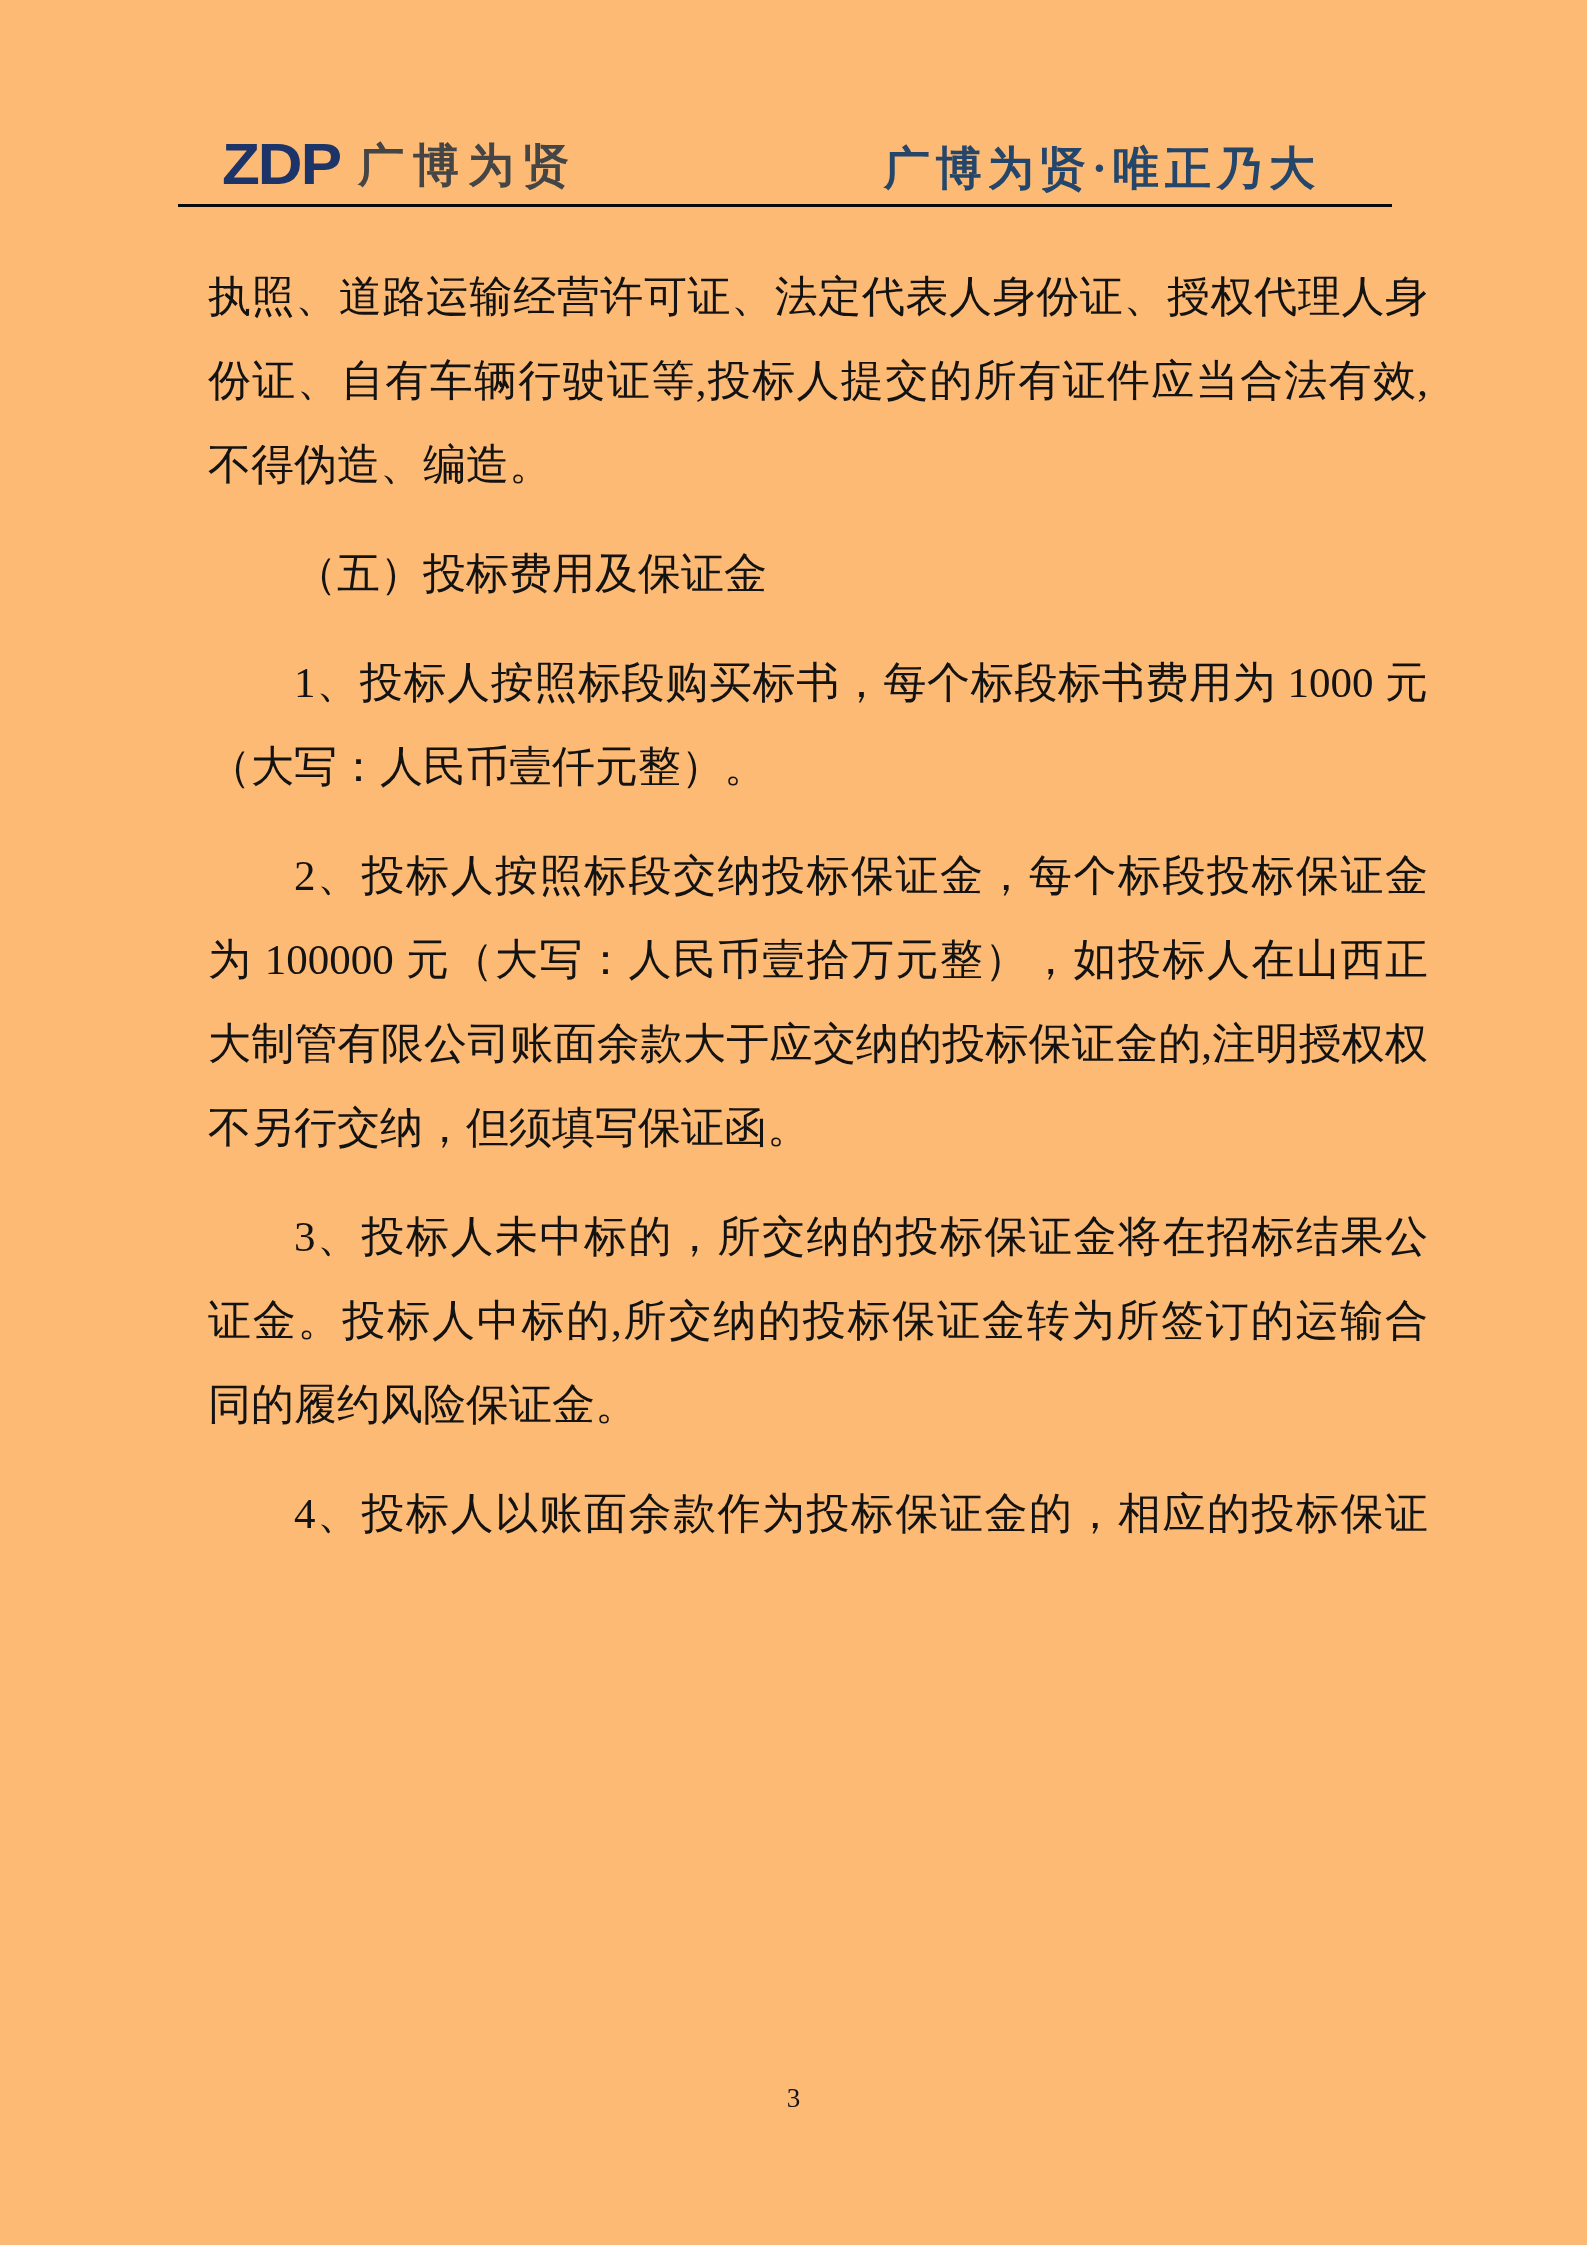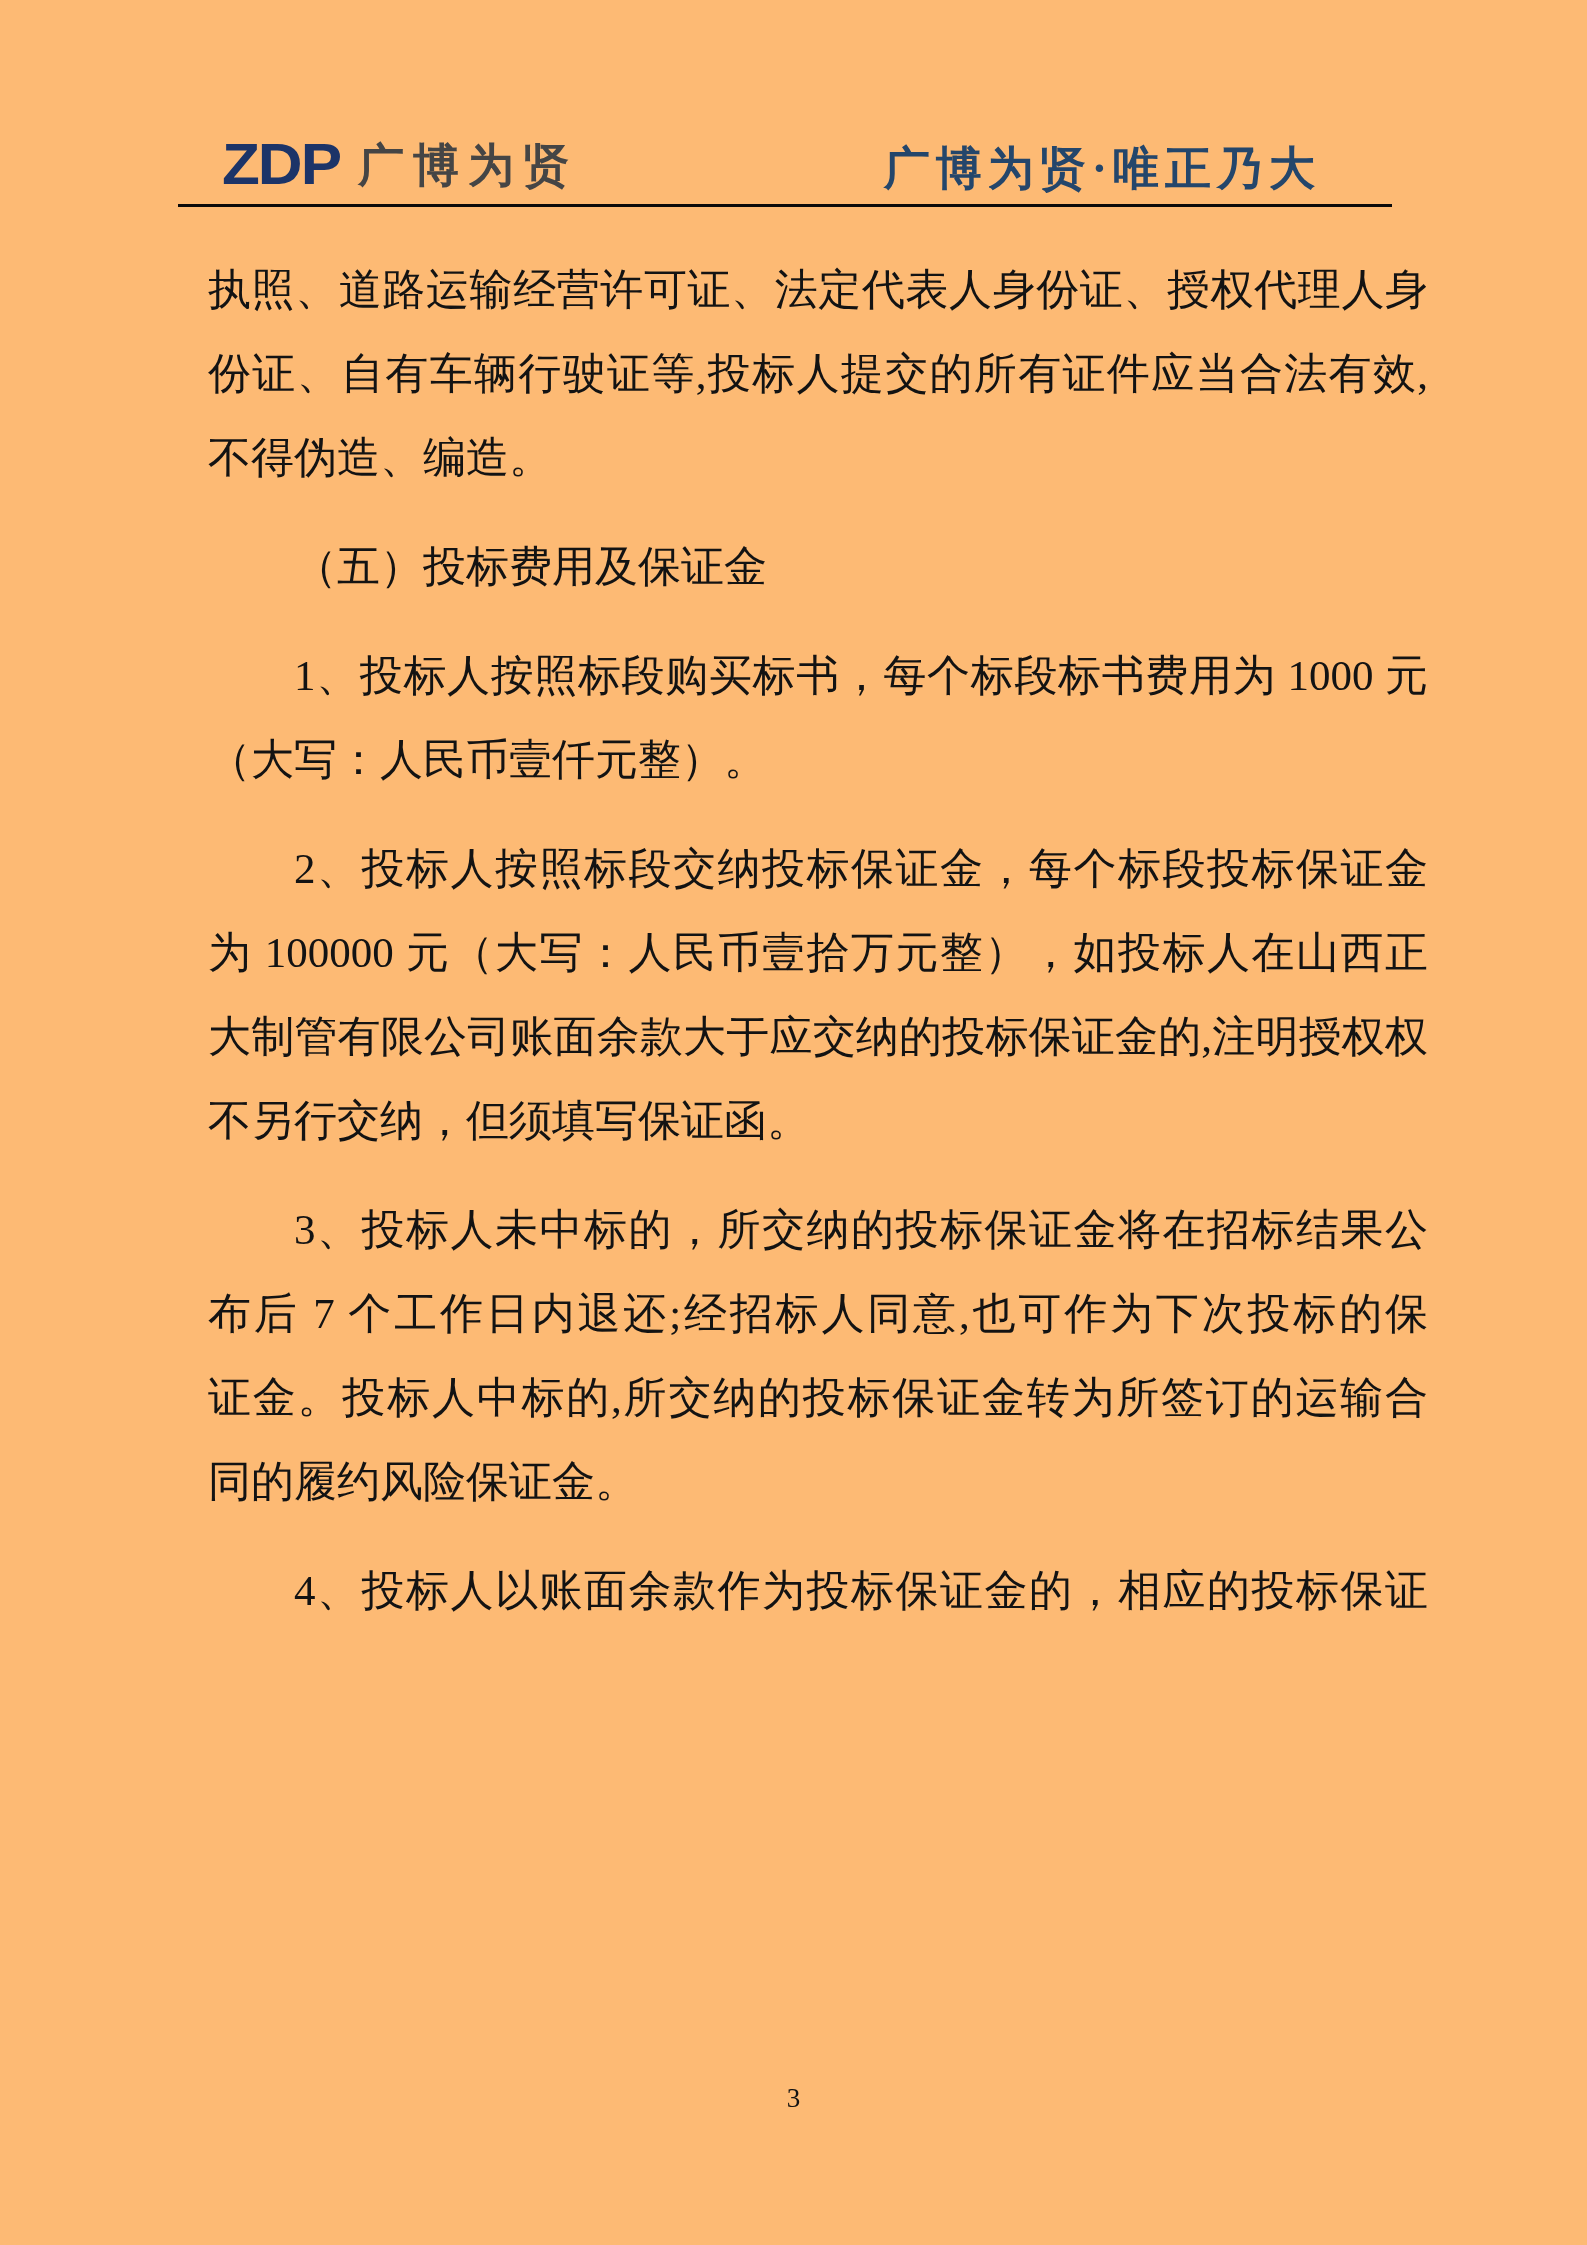--- a/index.html
+++ b/index.html
@@ -38,21 +38,21 @@
     color:var(--motto-blue,#24466b);
   }
   .header-rule {
     position:absolute; left:178px; top:204px;
     width:1214px; height:3px;
     background:var(--rule,#0b0b0b);
   }
 
   
   .doc-body {
-    position:absolute; left:208px; top:248px; width:1220px;
+    position:absolute; left:208px; top:255px; width:1220px;
     font-size:43px; line-height:84px;
     color:var(--ink,#131313);
   }
   .para { margin:0 0 25px 0; }
   .line { white-space:normal; }
   .line.jfull { text-align:justify; text-align-last:justify; }
   .line.indent { text-indent:86px; }
 
   
   .pageno {
@@ -90,21 +90,20 @@
         <div class="line">（大写：人民币壹仟元整）。</div>
       </div>
       <div class="para">
         <div class="line jfull indent">2、投标人按照标段交纳投标保证金，每个标段投标保证金</div>
         <div class="line jfull">为 100000 元（大写：人民币壹拾万元整），如投标人在山西正</div>
         <div class="line jfull">大制管有限公司账面余款大于应交纳的投标保证金的,注明授权权</div>
         <div class="line">不另行交纳，但须填写保证函。</div>
       </div>
       <div class="para">
         <div class="line jfull indent">3、投标人未中标的，所交纳的投标保证金将在招标结果公</div>
-        <div class="line jfull">布后 7 个工作日内退还;经招标人同意,也可作为下次投标的保</div>
         <div class="line jfull">证金。投标人中标的,所交纳的投标保证金转为所签订的运输合</div>
         <div class="line">同的履约风险保证金。</div>
       </div>
       <div class="para">
         <div class="line jfull indent">4、投标人以账面余款作为投标保证金的，相应的投标保证</div>
       </div>
     </main>
 
   <div class="pageno">3</div>
 

